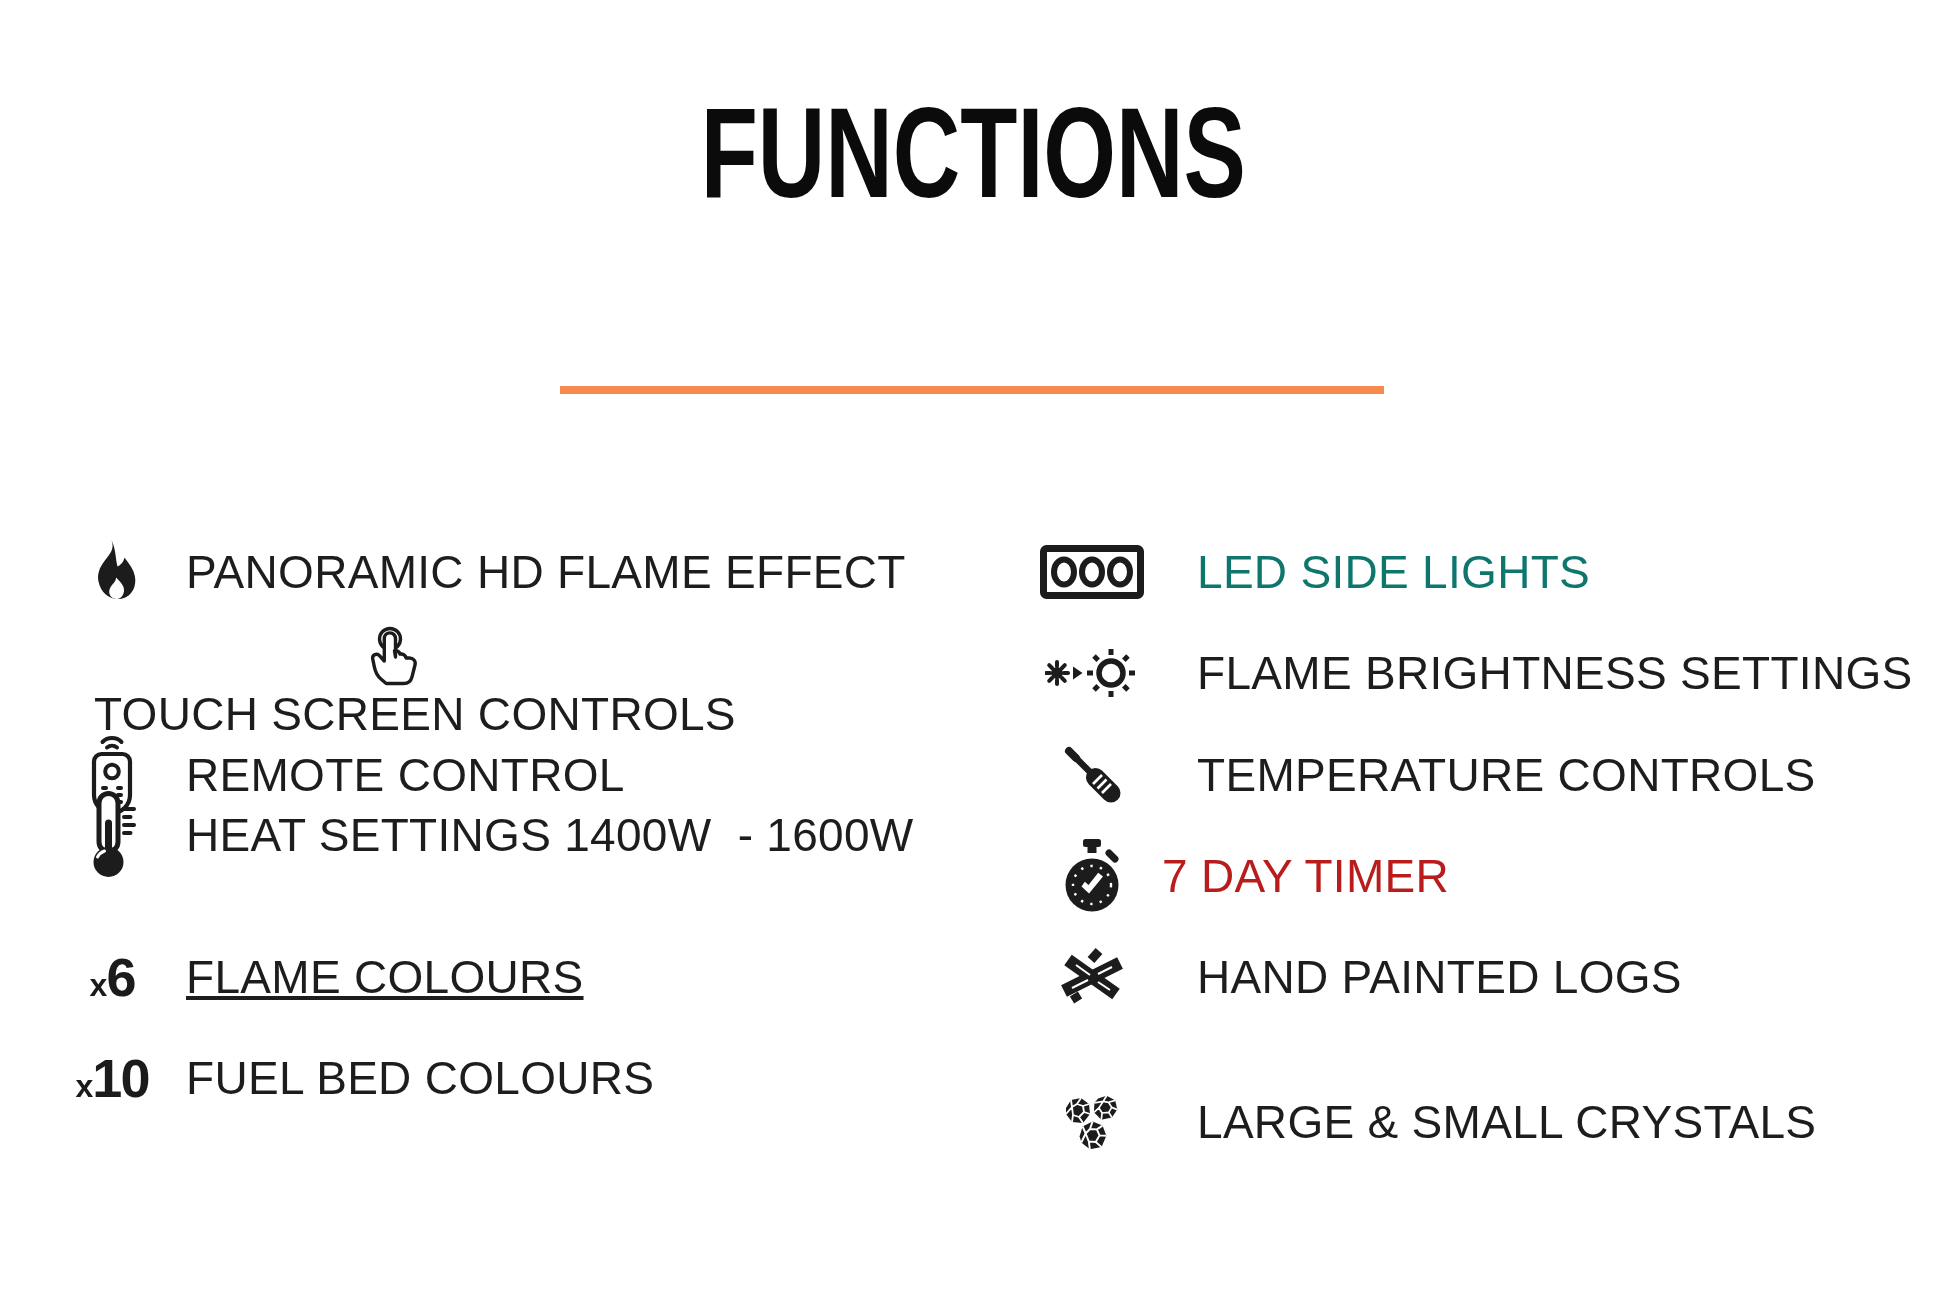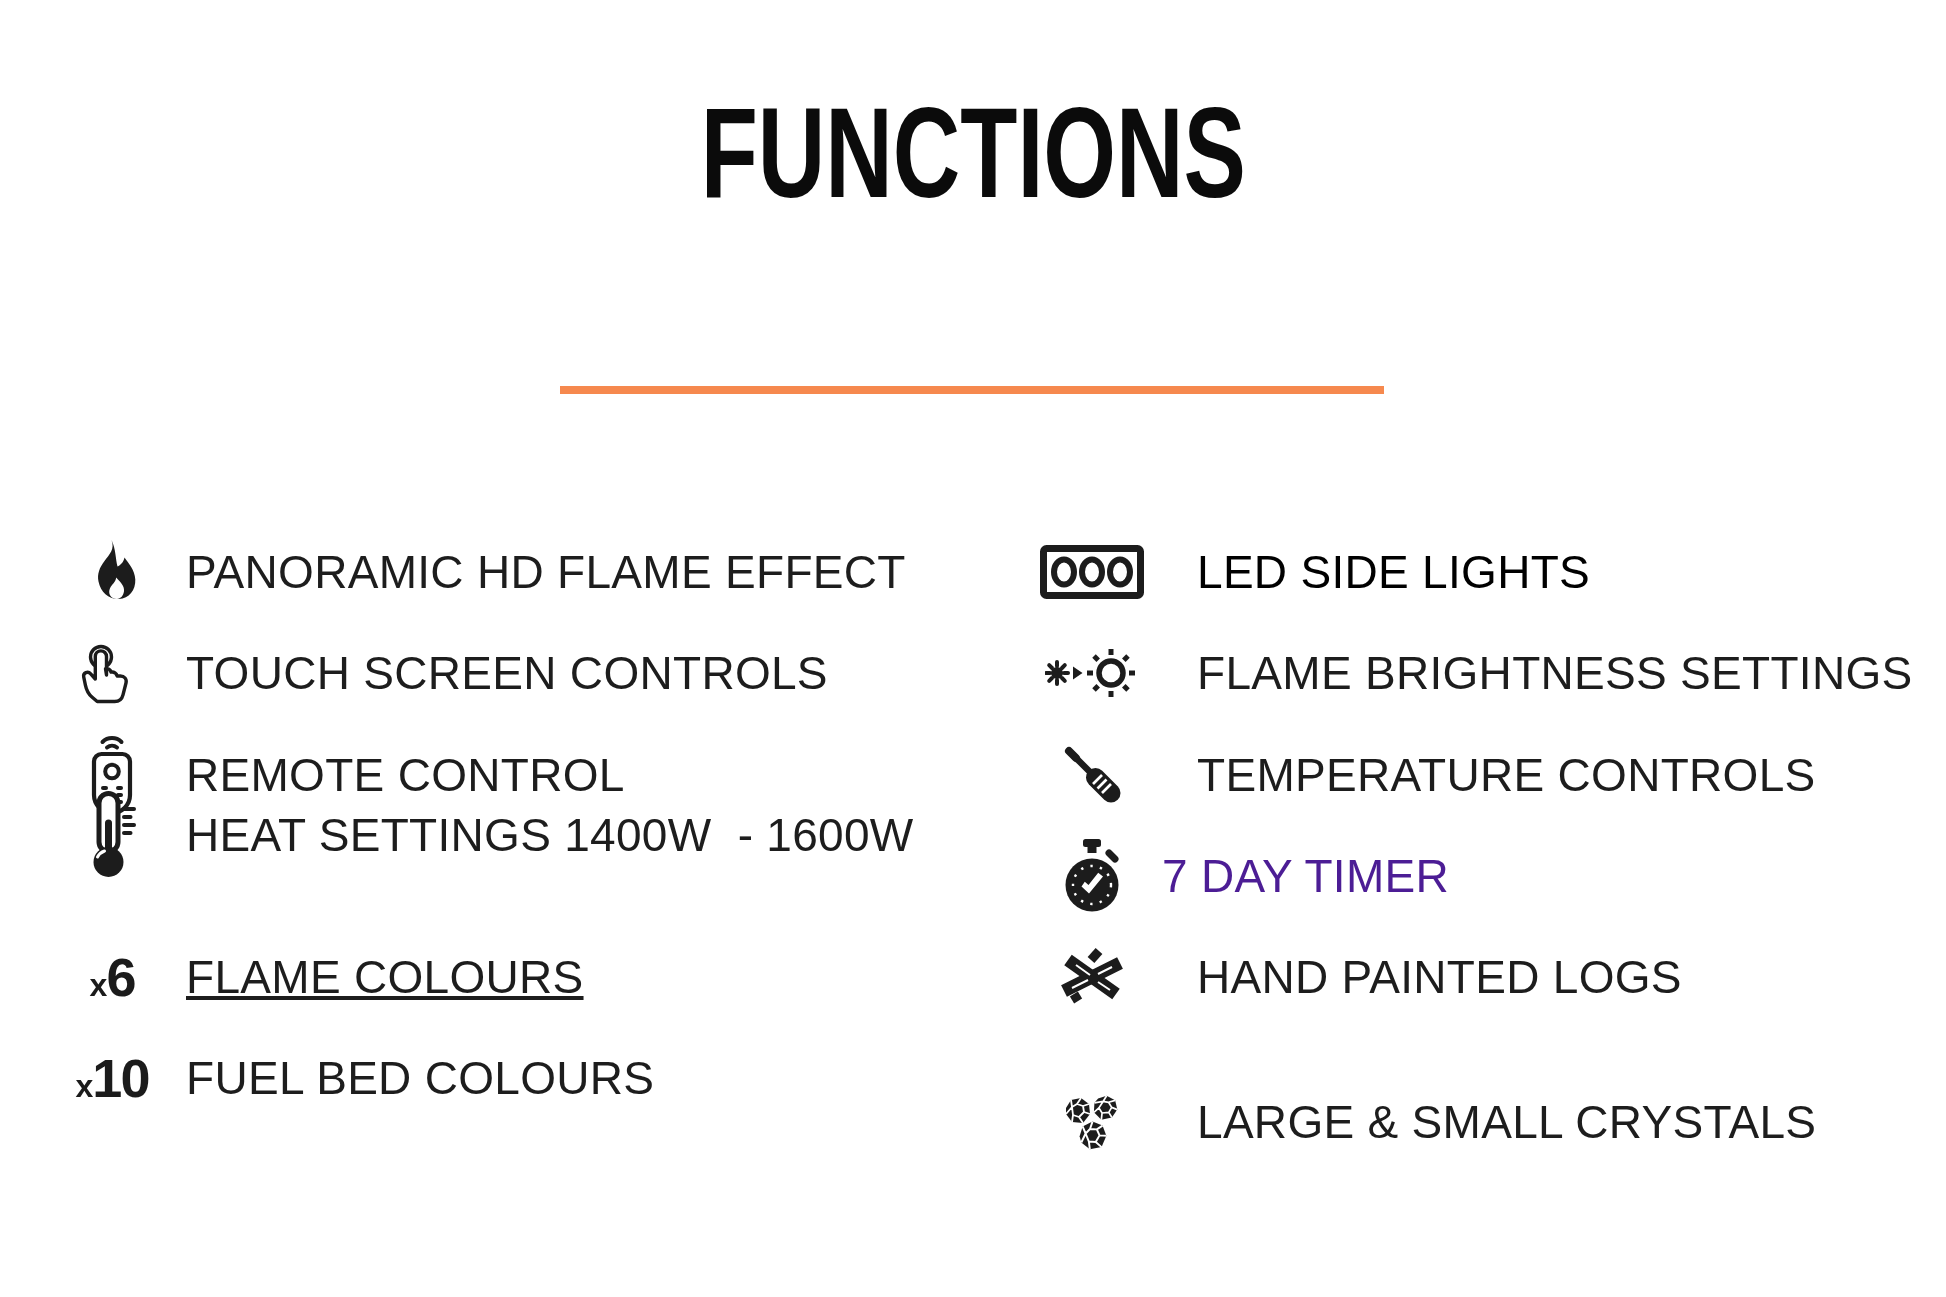--- a/index.html
+++ b/index.html
@@ -74,21 +74,21 @@
         <span class="icon-box">
           <span class="icon">
             <svg width="48" height="64" viewBox="0 0 48 64">
               <path d="M23.5 0C27 9 21.5 14.5 16.5 21 11.5 27.5 9 34 10.5 41.5 12.7 52.5 21 59.5 31 59 41 58.5 47.8 50 47.3 39.5 46.8 29.5 40.5 23.5 36.5 17.5 35.5 22.5 32.5 25 29.5 26.5 27.5 19 28 9.5 23.5 0Z" fill="#1c1c1c"></path>
               <path d="M29 59C23 59.2 19.5 53.5 22 48.3 24 44.2 27.5 42.3 28.2 37.5 31.5 41.3 36.8 45.8 36 51.3 35.4 55.6 32.8 58.8 29 59Z" fill="#fff"></path>
             </svg>
           </span>
         </span>
         <span class="label" style="color: rgb(29, 29, 29);">PANORAMIC HD FLAME EFFECT</span>
       </div>
-      <div class="row left" style="top: 623px;">
+      <div class="row left" style="top: 623px; flex-direction: column;">
         <span class="icon-box">
           <span class="icon">
             <svg width="62" height="64" viewBox="0 0 62 64">
               <circle cx="20" cy="16" r="10.5" fill="none" stroke="#1c1c1c" stroke-width="3.4"></circle>
               <path d="M25.5 34V15.5a5.6 5.6 0 0 0-11.2 0V38l-4.6-5.2c-2.8-3.2-7.8-1-7 3l1.7 8.3c1.1 5.4 3.2 9.2 6.8 12.2l5 4.2h17.5c4.2 0 7.3-2.6 8.3-6.7l3-11.8c1-4-1.6-7-5.7-7h-3.1c-.6-2.6-3.1-4.4-6.1-3.9-.8-2.4-3.1-3.9-5.6-3.4Z" fill="#fff" stroke="#1c1c1c" stroke-width="3.4" stroke-linejoin="round" stroke-linecap="round"></path>
             </svg>
           </span>
         </span>
         <span class="label" style="color: rgb(29, 29, 29);">TOUCH SCREEN CONTROLS</span>
       </div>
@@ -150,21 +150,21 @@
         <span class="icon-box">
           <span class="icon">
             <svg width="104" height="54" viewBox="0 0 104 54">
               <rect x="3.5" y="3.5" width="97" height="47" rx="3" fill="none" stroke="#1c1c1c" stroke-width="7"></rect>
               <ellipse cx="24" cy="27" rx="10" ry="12.5" fill="none" stroke="#1c1c1c" stroke-width="6"></ellipse>
               <ellipse cx="52" cy="27" rx="10" ry="12.5" fill="none" stroke="#1c1c1c" stroke-width="6"></ellipse>
               <ellipse cx="80" cy="27" rx="10" ry="12.5" fill="none" stroke="#1c1c1c" stroke-width="6"></ellipse>
             </svg>
           </span>
         </span>
-        <span class="label" style="color: #000000;">LED SIDE LIGHTS</span>
+        <span class="label" style="color: #0f766e;">LED SIDE LIGHTS</span>
       </div>
       <div class="row right" style="top: 623px;">
         <span class="icon-box">
           <span class="icon">
             <svg width="94" height="54" viewBox="0 0 94 54">
               <g stroke="#1c1c1c" stroke-width="4" stroke-linecap="round">
                 <line x1="12" y1="16" x2="12" y2="20"></line>
                 <line x1="12" y1="34" x2="12" y2="38"></line>
                 <line x1="1" y1="27" x2="5" y2="27"></line>
                 <line x1="19" y1="27" x2="23" y2="27"></line>
@@ -214,21 +214,21 @@
             <svg width="60" height="74" viewBox="0 0 60 74">
               <rect x="21" y="0" width="18" height="8" rx="2.5" fill="#1c1c1c"></rect>
               <rect x="25.5" y="6" width="9" height="8" fill="#1c1c1c"></rect>
               <line x1="47" y1="14" x2="53" y2="20" stroke="#1c1c1c" stroke-width="7" stroke-linecap="round"></line>
               <circle cx="30" cy="46" r="26.5" fill="#1c1c1c"></circle>
               <circle cx="30" cy="46" r="19" fill="none" stroke="#fff" stroke-width="2.4" stroke-dasharray="2.4 7.3"></circle>
               <path d="M19.5 47.5 27 54.5 41 37.5 36.2 33.8 26.5 46 22.8 42.8Z" fill="#fff"></path>
             </svg>
           </span>
         </span>
-        <span class="label" style="color: #4c1d95; margin-left: 20px;">7 DAY TIMER</span>
+        <span class="label" style="color: #b91c1c; margin-left: 20px;">7 DAY TIMER</span>
       </div>
       <div class="row right" style="top: 927px;">
         <span class="icon-box">
           <span class="icon">
             <svg width="68" height="58" viewBox="0 0 68 58">
               <line x1="6" y1="43" x2="62" y2="15" stroke="#1c1c1c" stroke-width="13"></line>
               <line x1="10" y1="12" x2="58" y2="46" stroke="#1c1c1c" stroke-width="13"></line>
               <line x1="33" y1="12" x2="41" y2="3" stroke="#1c1c1c" stroke-width="9"></line>
               <line x1="14" y1="52" x2="22" y2="47" stroke="#1c1c1c" stroke-width="8"></line>
               <g stroke="#fff" stroke-width="2">

